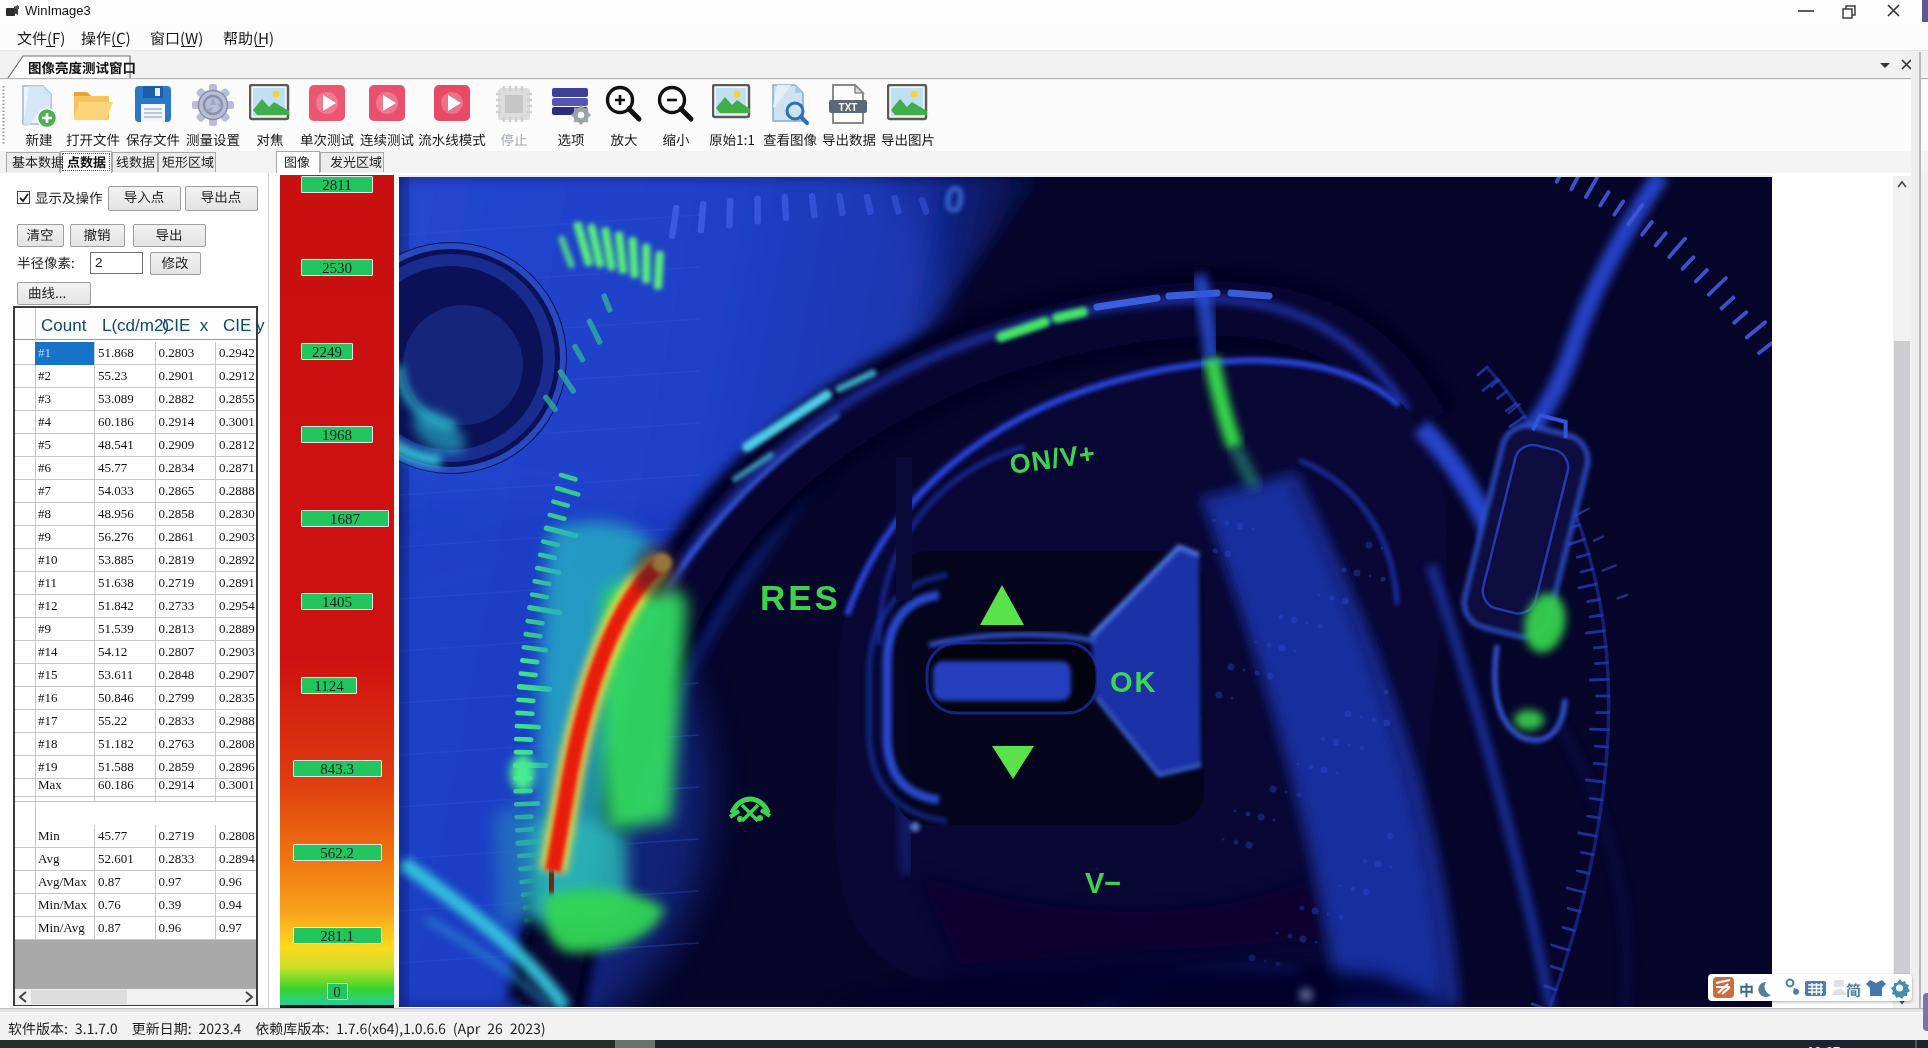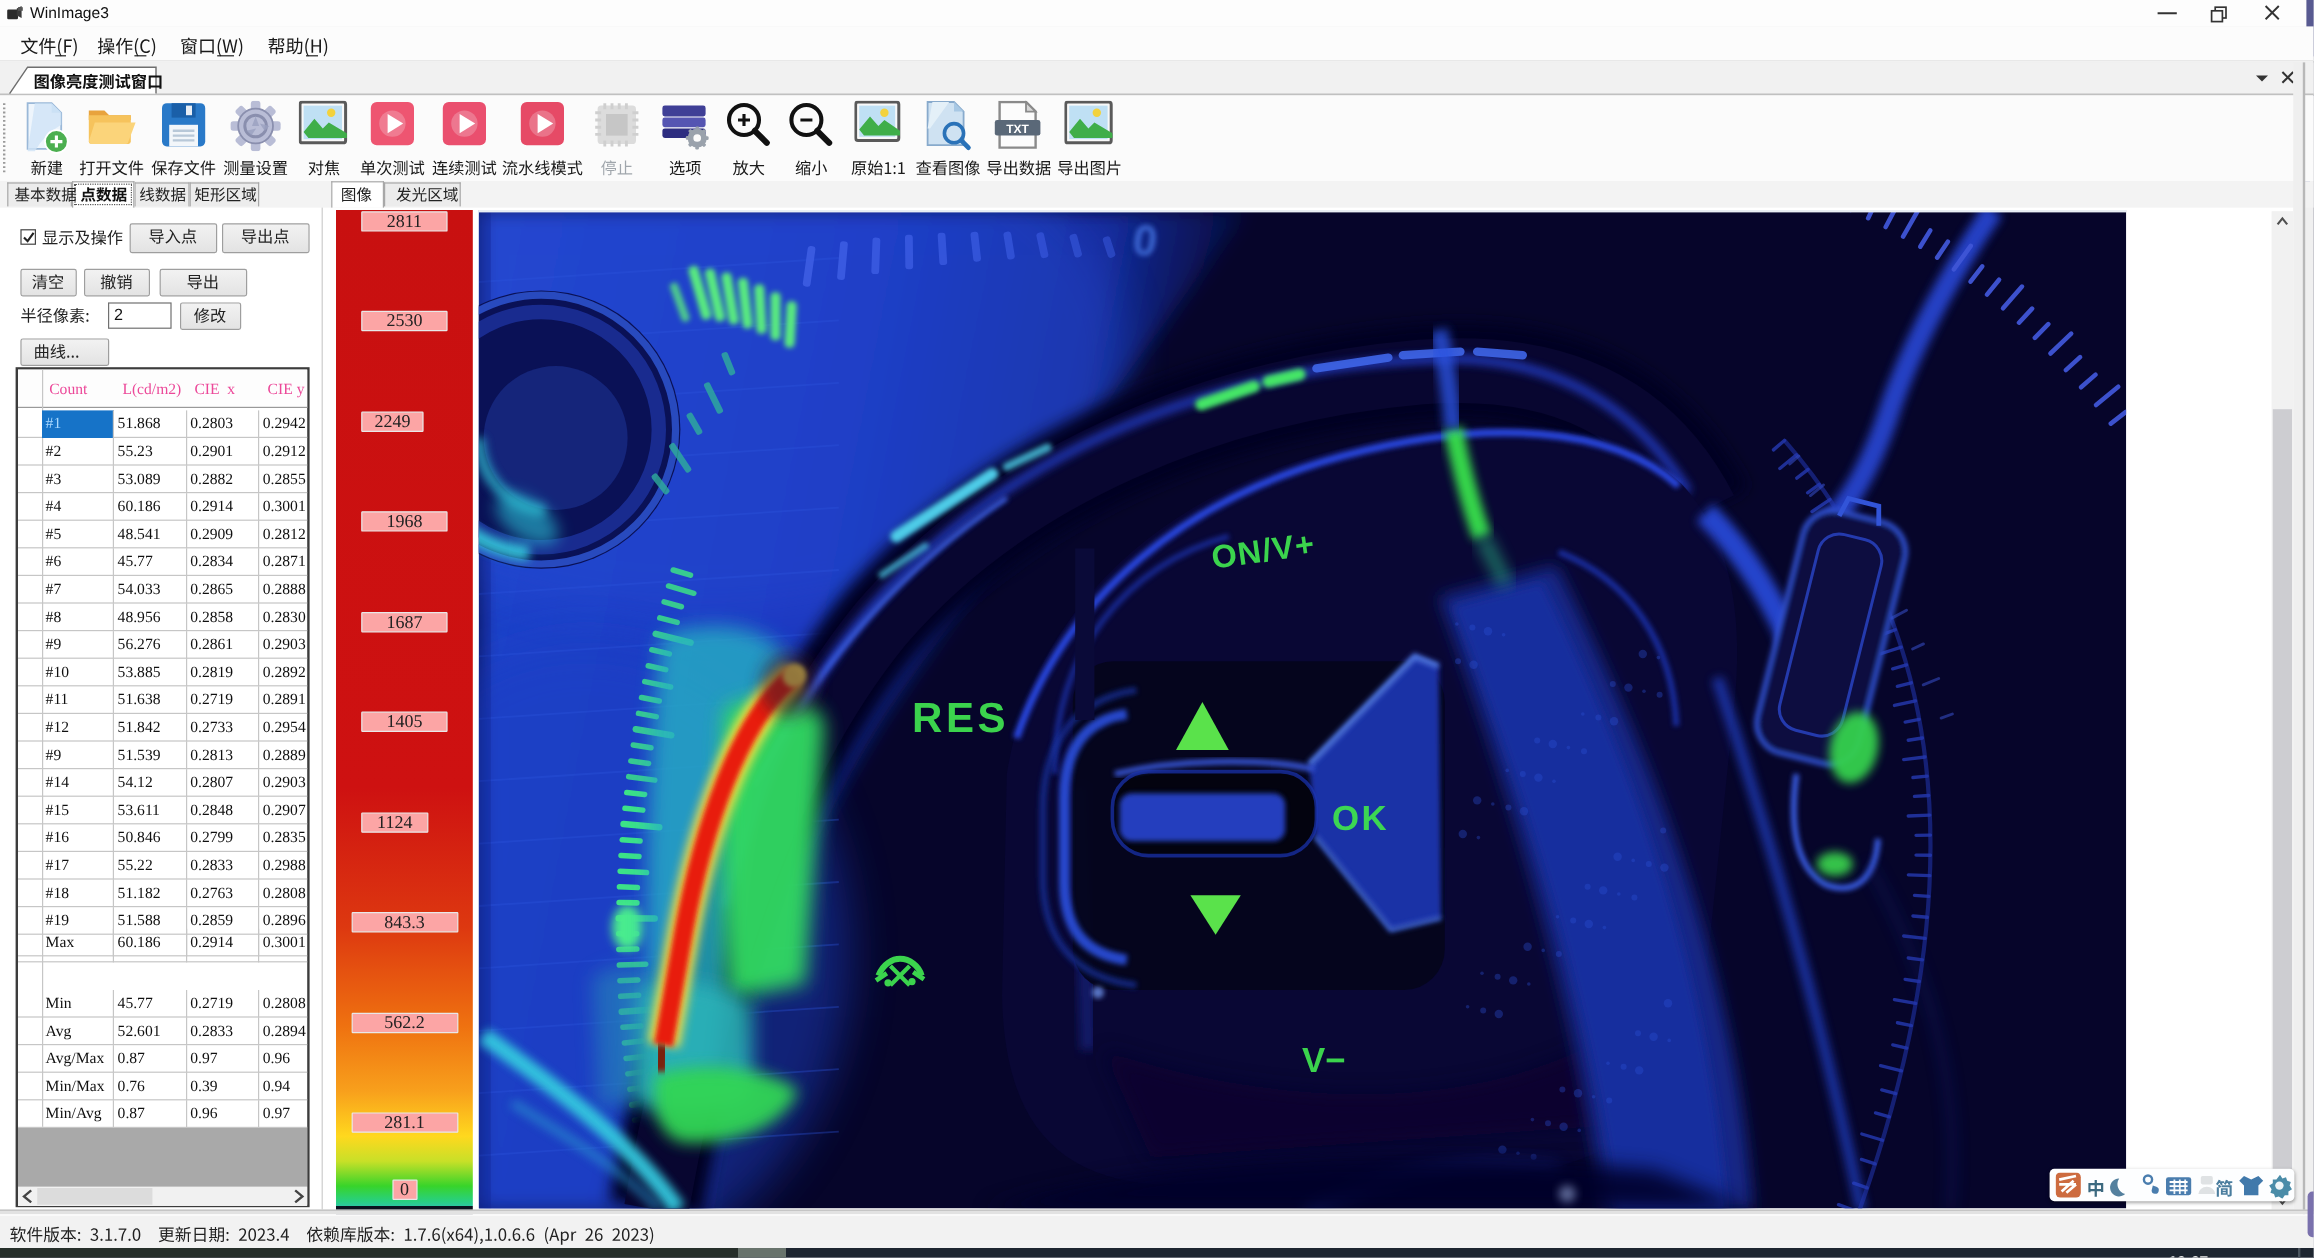--- a/index.html
+++ b/index.html
@@ -11,22 +11,22 @@
 #content{left:0;top:173px;width:1920px;height:835px;background:#fff}
 .btn{position:absolute;background:linear-gradient(#f2f2f2,#e3e3e3);border:1px solid #9e9e9e;border-radius:2px}
 .tab{position:absolute;top:1px;height:21px;background:#ececec;border:1px solid #a8a8a8;border-bottom:none}
 .tab.on{background:#fff;height:22px;z-index:2}
 
 #tbl{position:absolute;left:13px;top:306px;width:245px;height:700px;border:2px solid #3c3c3c;background:#fff}
 .tr{position:absolute;left:0;width:241px;height:23px;border-bottom:1px solid #c6c6c6}
 .tc{position:absolute;top:0;height:23px;font-family:"Liberation Serif",serif;font-size:13px;color:#101010;line-height:22px;padding-left:3px;border-right:1px solid #c6c6c6}
 .c1{left:20px;width:60px}.c2{left:80px;width:60.5px}.c3{left:140.5px;width:60.5px}.c4{left:201px;width:40px;border-right:none}
 .sel{background:#1673c8;color:#a8d8ff}
-.hdr{position:absolute;font-family:Liberation Serif, serif;font-size:13px;color:#ec4899}
-.cbl{position:absolute;height:17px;background:#fca5a5;border-radius:1px;font-family:"Liberation Serif",serif;font-size:15px;line-height:17px;text-align:center;color:#222;border:1px solid #e8e8e8}
+.hdr{position:absolute;font-family:Liberation Sans, sans-serif;font-size:17px;color:#0c4a6e}
+.cbl{position:absolute;height:17px;background:#22c55e;border-radius:1px;font-family:"Liberation Serif",serif;font-size:15px;line-height:17px;text-align:center;color:#222;border:1px solid #e8e8e8}
 .ico{position:absolute;top:84px}
 
 .sbv{position:absolute;background:#f1f1f1}
 </style></head><body>
 <div class="abs" id="titlebar"></div>
 <svg class="abs" style="left:5px;top:4px" width="15" height="15">
     <rect x="1" y="4" width="9" height="8" rx="1" fill="#2b2b2b"></rect>
     <path d="M9,3 l4,-2 v10 l-4,-2 Z" fill="#3a3a3a"></path>
     <rect x="10" y="2" width="4" height="3" fill="#555"></rect>
   </svg>
@@ -360,21 +360,21 @@
       </svg>
 </div>
 </div>
 
 <div class="abs" style="left:280px;top:175px;width:114px;height:830px;background:linear-gradient(#c81010,#ce1111 58%,#dd3810 72%,#ef7210 82%,#f8a01c 88.5%,#ffd81e 93%,#c8e028 95.5%,#38d42a 98%,#28d080 99.5%,#2cc8a0 100%)"></div>
 <div class="abs" style="left:280px;top:1005px;width:114px;height:8px;background:#0a1220"></div>
 <div class="cbl" style="left:301.0px;top:175.5px;width:72px">2811</div>
 <div class="cbl" style="left:301.0px;top:259.0px;width:72px">2530</div>
 <div class="cbl" style="left:301.0px;top:342.5px;width:52px">2249</div>
 <div class="cbl" style="left:301.0px;top:426.0px;width:72px">1968</div>
-<div class="cbl" style="left:301.0px;top:509.5px;width:72px">1687</div>
+<div class="cbl" style="left:301.0px;top:509.5px;width:88px">1687</div>
 <div class="cbl" style="left:301.0px;top:593.0px;width:72px">1405</div>
 <div class="cbl" style="left:301.0px;top:676.5px;width:56px">1124</div>
 <div class="cbl" style="left:292.5px;top:760.0px;width:89px">843.3</div>
 <div class="cbl" style="left:292.5px;top:843.5px;width:89px">562.2</div>
 <div class="cbl" style="left:292.5px;top:927.0px;width:89px">281.1</div>
 <div class="cbl" style="left:326.5px;top:983.0px;width:21px">0</div>
 <div class="abs" style="left:399px;top:175px;width:1373px;height:2px;background:#e8eef4;z-index:5"></div>
 <svg id="thermal" width="1373" height="832" viewBox="0 0 1373 832" style="position:absolute;left:399px;top:175px" preserveAspectRatio="none">
     <defs>
       <filter id="b2" x="-30%" y="-30%" width="160%" height="160%">

